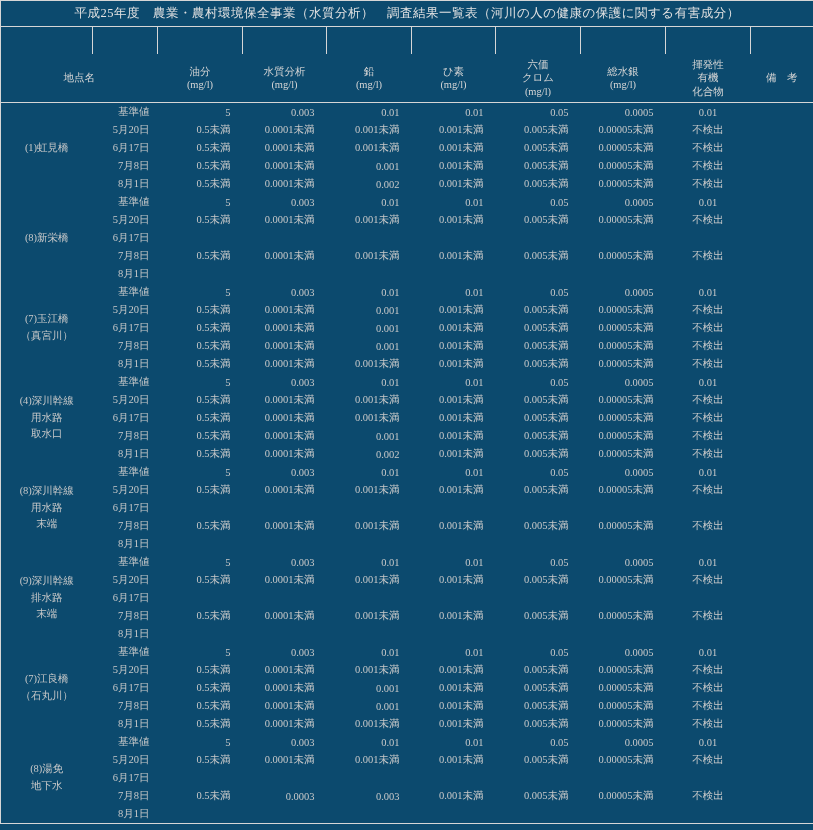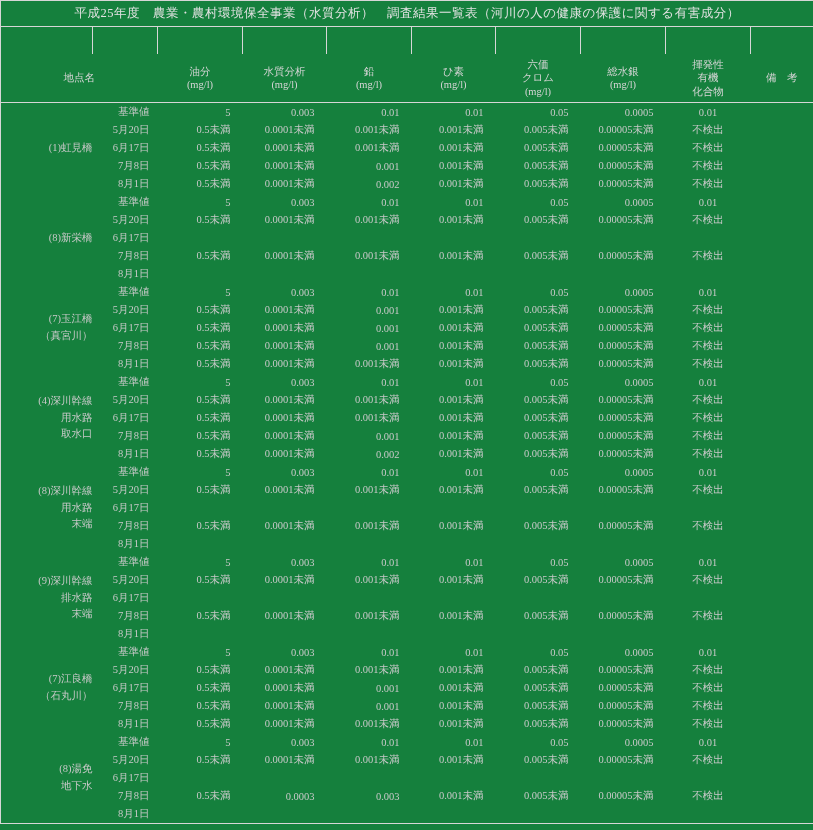--- a/index.html
+++ b/index.html
@@ -1,17 +1,17 @@
 <!DOCTYPE html>
 <html><head>
 <meta charset="utf-8">
 <style>
   html,body{margin:0;padding:0;background:#000;}
   .sheet{
-    width:813px;height:830px;background:#15803d;color:#c9c9c9;
+    width:813px;height:830px;background:#0c4a6e;color:#c9c9c9;
     font-family:"Liberation Serif","DejaVu Serif",serif;
     overflow:hidden;
   }
   table{border-collapse:collapse;table-layout:fixed;width:813px;border:1px solid #d6d6d6;}
   td{padding:0;margin:0;overflow:hidden;white-space:nowrap;font-size:10.5px;color:#c9c9c9;}
   
   .title-cell{
     height:25px;border:1px solid #d6d6d6;text-align:center;
     font-size:12.5px;letter-spacing:.5px;color:#e2e2e2;
   }
@@ -19,21 +19,21 @@
   .stub td{height:27px;border-right:1px solid #d6d6d6;}
   .stub td:last-child{border-right:none;}
   
   .hdr td{
     height:48px;text-align:center;vertical-align:middle;
     border-bottom:1px solid #d6d6d6;font-size:10.5px;line-height:1.25;color:#d5d5d5;
   }
   
   .body td{height:18px;}
   .site{
-    text-align:right;vertical-align:middle;line-height:1.6;
+    text-align:center;vertical-align:middle;line-height:1.6;
     white-space:normal;font-size:10.5px;
   }
   .c-date{text-align:right;padding-right:8px;margin-top:28px;}
   .v-num{text-align:right;padding-right:12px;}
   .v-center{text-align:center;}
   .c-remarks{text-align:left;padding-left:6px;}
 </style>
 </head>
 <body>
 

